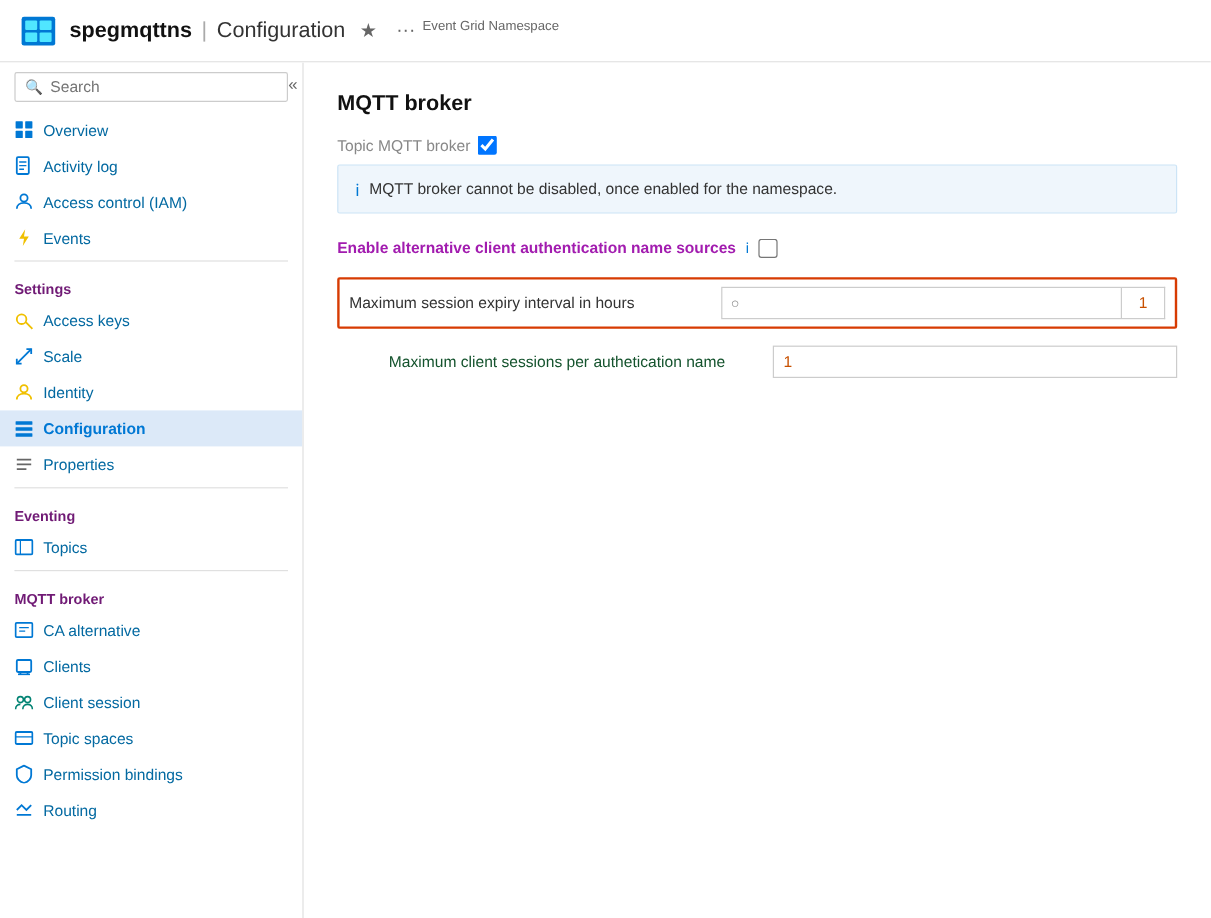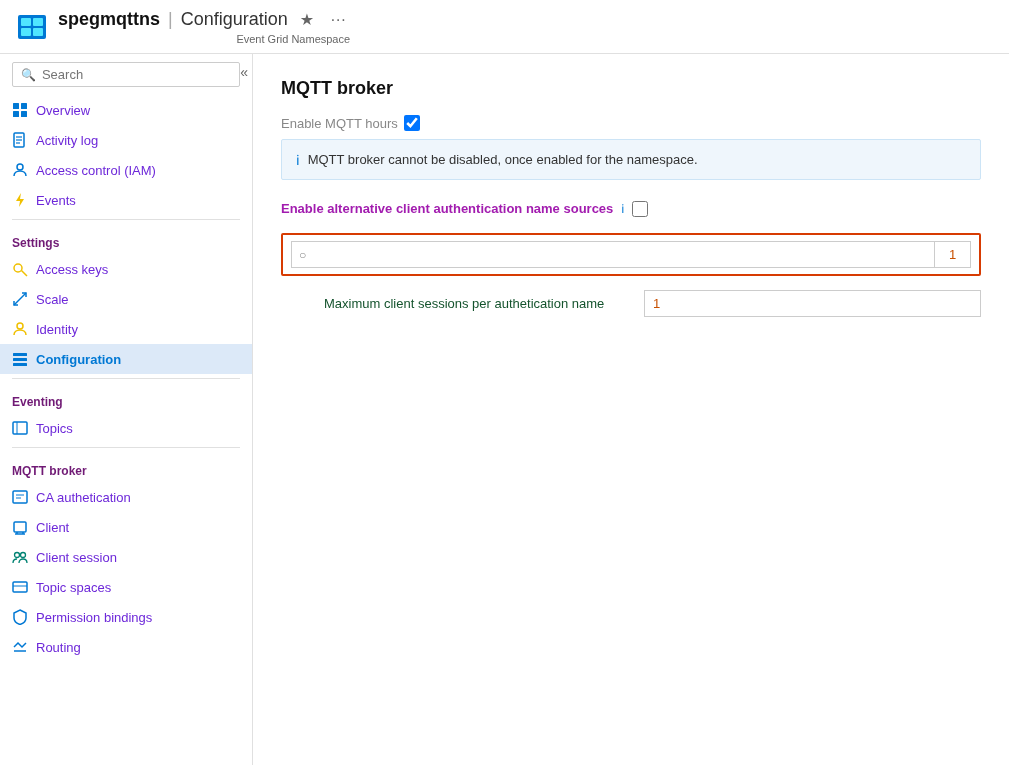--- a/index.html
+++ b/index.html
@@ -35,22 +35,21 @@
       color: #333;
     }
     .header-subtitle-sub {
       font-size: 11px;
       color: #666;
       margin-left: 2px;
       margin-top: 2px;
     }
     .header-title-group {
       display: flex;
-      flex-direction: column;
-      align-items: flex-end;
+      flex-direction: row;
     }
     .header-top-row {
       display: flex;
       align-items: center;
     }
     .header-actions {
       display: flex;
       align-items: center;
       gap: 8px;
       margin-left: 8px;
@@ -113,21 +112,21 @@
     .sidebar-search-icon {
       color: #666;
       margin-right: 6px;
       font-size: 12px;
     }
     .sidebar-item {
       display: flex;
       align-items: center;
       padding: 7px 12px;
       cursor: pointer;
-      color: #6d28d9;
+      color: #0369a1;
       font-size: 13px;
       gap: 8px;
     }
     .sidebar-item.active {
       background: #dce9f8;
       color: #0078d4;
       font-weight: 600;
     }
     .sidebar-item .item-icon {
       width: 16px;
@@ -361,20 +360,30 @@
       <span class="item-icon">
         <svg width="16" height="16" viewBox="0 0 16 16">
             <rect x="1" y="2" width="14" height="3" rx="0.5" fill="#0078d4"></rect>
             <rect x="1" y="7" width="14" height="3" rx="0.5" fill="#0078d4"></rect>
             <rect x="1" y="12" width="14" height="3" rx="0.5" fill="#0078d4"></rect>
           </svg>
       </span>
       <span>Configuration</span>
     </div>
 
+    <div class="sidebar-item">
+      <span class="item-icon icon-gray">
+        <svg width="16" height="16" viewBox="0 0 16 16">
+            <line x1="2" y1="4" x2="14" y2="4" stroke="#666" stroke-width="1.5"></line>
+            <line x1="2" y1="8" x2="14" y2="8" stroke="#666" stroke-width="1.5"></line>
+            <line x1="2" y1="12" x2="10" y2="12" stroke="#666" stroke-width="1.5"></line>
+          </svg>
+      </span>
+      <span>Properties</span>
+    </div>
 
     <div class="sidebar-divider"></div>
     <div class="sidebar-section-label">Eventing</div>
 
     <div class="sidebar-item">
       <span class="item-icon icon-blue">
         <svg width="16" height="16" viewBox="0 0 16 16">
             <rect x="1" y="2" width="14" height="12" rx="1" fill="none" stroke="#0078d4" stroke-width="1.5"></rect>
             <line x1="5" y1="2" x2="5" y2="14" stroke="#0078d4" stroke-width="1"></line>
           </svg>
@@ -386,33 +395,33 @@
     <div class="sidebar-section-label">MQTT broker</div>
 
     <div class="sidebar-item">
       <span class="item-icon icon-blue">
         <svg width="16" height="16" viewBox="0 0 16 16">
             <rect x="1" y="2" width="14" height="12" rx="1" fill="none" stroke="#0078d4" stroke-width="1.5"></rect>
             <line x1="4" y1="6" x2="12" y2="6" stroke="#0078d4" stroke-width="1"></line>
             <line x1="4" y1="9" x2="9" y2="9" stroke="#0078d4" stroke-width="1"></line>
           </svg>
       </span>
-      <span>CA authetication</span>
+      <span>CA alternative</span>
     </div>
 
     <div class="sidebar-item">
       <span class="item-icon icon-blue">
         <svg width="16" height="16" viewBox="0 0 16 16">
             <rect x="2" y="3" width="12" height="10" rx="1" fill="none" stroke="#0078d4" stroke-width="1.5"></rect>
             <line x1="5" y1="13" x2="5" y2="15" stroke="#0078d4" stroke-width="1.5"></line>
             <line x1="11" y1="13" x2="11" y2="15" stroke="#0078d4" stroke-width="1.5"></line>
             <line x1="3" y1="15" x2="13" y2="15" stroke="#0078d4" stroke-width="1.5"></line>
           </svg>
       </span>
-      <span>Client</span>
+      <span>Clients</span>
     </div>
 
     <div class="sidebar-item">
       <span class="item-icon icon-teal">
         <svg width="16" height="16" viewBox="0 0 16 16">
             <circle cx="5" cy="6" r="2.5" fill="none" stroke="#008272" stroke-width="1.3"></circle>
             <circle cx="11" cy="6" r="2.5" fill="none" stroke="#008272" stroke-width="1.3"></circle>
             <path d="M1 14c0-2.5 1.8-4 4-4" fill="none" stroke="#008272" stroke-width="1.3"></path>
             <path d="M15 14c0-2.5-1.8-4-4-4s-4 1.5-4 4" fill="none" stroke="#008272" stroke-width="1.3"></path>
           </svg>
@@ -448,36 +457,39 @@
       </span>
       <span>Routing</span>
     </div>
 
   </div>
 
   <div class="content">
     <div class="content-title">MQTT broker</div>
 
     <div class="form-label-row">
-      <span style="color:#888;">Enable MQTT hours</span>
+      <span style="color:#888;">Topic MQTT broker</span>
       <input type="checkbox" checked="" style="width: 16px; height: 16px; cursor: pointer;">
     </div>
 
     <div class="info-banner">
       <span class="info-icon">ℹ</span>
       <span>MQTT broker cannot be disabled, once enabled for the namespace.</span>
     </div>
 
     <div class="alt-auth-row">
       <span class="alt-auth-label">Enable alternative client authentication name sources</span>
       <span class="alt-auth-info">ℹ</span>
       <input type="checkbox" class="alt-auth-checkbox" style="">
     </div>
 
     <div style="border: 2px solid #d73b02; padding: 6px 8px; border-radius: 2px; margin-bottom: 14px; display:flex; align-items:center;">
+      <span style="font-size:13px; color:#333; min-width:310px; display:flex; align-items:center; gap:6px;">
+        <span>Maximum session expiry interval in hours</span>
+      </span>
       <div style="flex:1; display:flex; align-items:center; position:relative;">
         <span style="position:absolute; left:8px; color:#888; font-size:12px;">○</span>
         <input type="text" value="" style="width: 100%; border: 1px solid rgb(204, 204, 204); padding: 5px 8px 5px 28px; font-size: 13px; outline: none; color: rgb(200, 80, 0);">
       </div>
       <div style="border:1px solid #ccc; border-left:none; padding:5px 10px; font-size:13px; color:#c85000; background:#fff; min-width:36px; text-align:center;">1</div>
     </div>
 
     <div class="form-row">
       <span class="form-row-label">Maximum client sessions per authetication name</span>
       <input type="text" class="form-row-input" style="color: rgb(200, 80, 0);" value="1">

